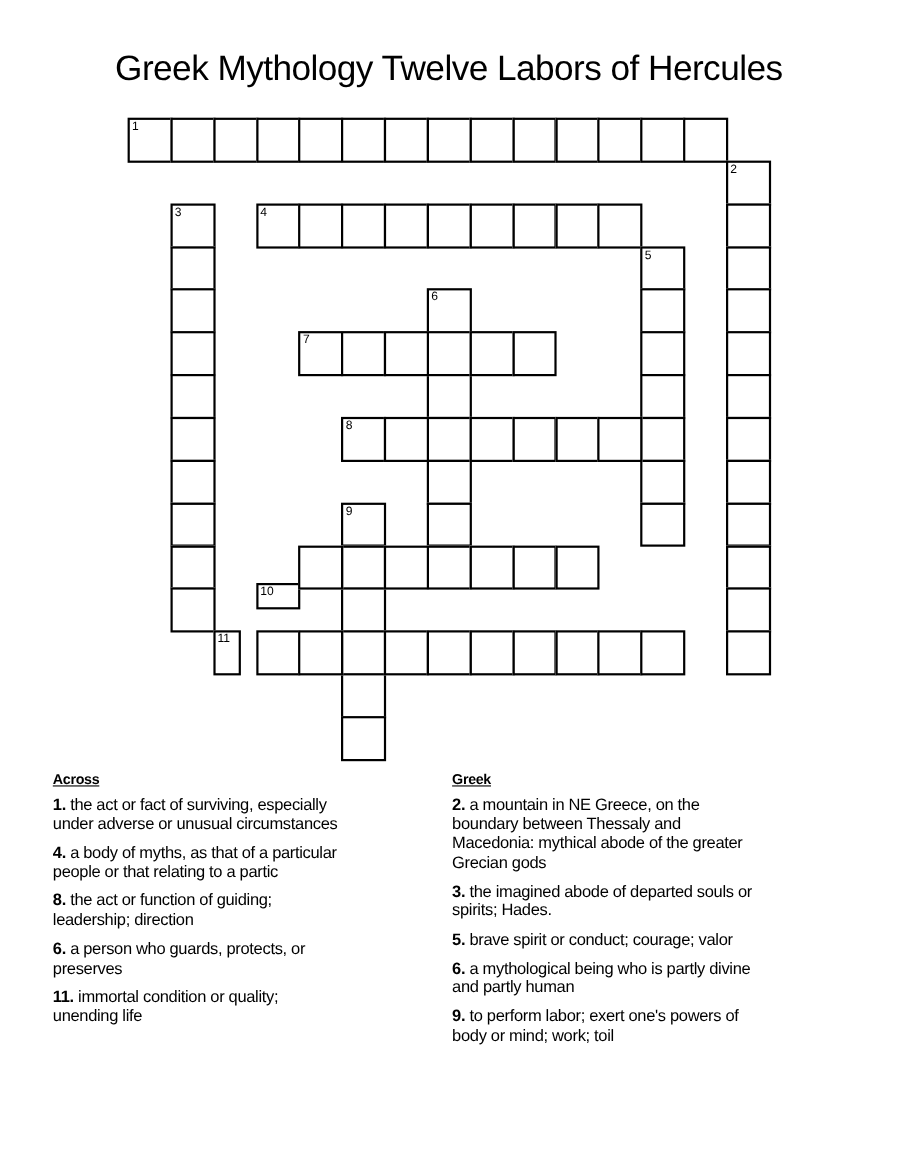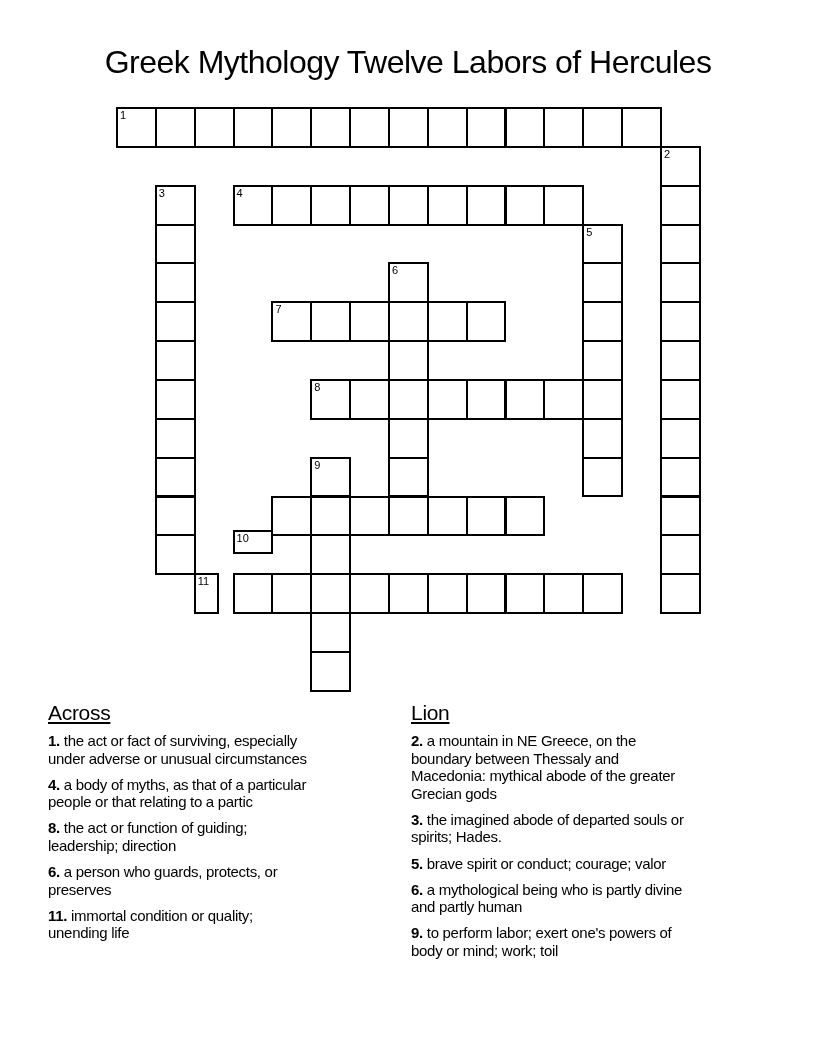--- a/index.html
+++ b/index.html
@@ -20,21 +20,21 @@
     border:2px solid #000000; background:#ffffff;
   }
   .cell-num {
     position:absolute; top:0px; left:2px;
     font-size:11px; line-height:13px; font-weight:400;
   }
   .clues-col { position:absolute; top:701px; }
   #across-col { left:48px;  width:268px; }
   #down-col   { left:411px; width:276px; }
   .clue-header {
-    font-size:21px; font-weight:400; text-decoration:underline;
+    font-size:13px; font-weight:700; text-decoration:underline;
     letter-spacing:-0.3px; margin:0 0 7px 0;
   }
   p.clue {
     font-size:15px; line-height:17.6px; letter-spacing:-0.3px;
     margin:0 0 8.5px 0;
   }
   p.clue b { font-weight:700; }
 </style>
 </head>
 <body>
@@ -163,21 +163,21 @@
   <div id="across-list">
       <p class="clue"><b>1.</b> the act or fact of surviving, especially under adverse or unusual circumstances</p>
       <p class="clue"><b>4.</b> a body of myths, as that of a particular people or that relating to a partic</p>
       <p class="clue"><b>8.</b> the act or function of guiding; leadership; direction</p>
       <p class="clue"><b>6.</b> a person who guards, protects, or preserves</p>
       <p class="clue"><b>11.</b> immortal condition or quality; unending life</p>
     </div>
 </div>
 
 <div class="clues-col" id="down-col">
-  <div class="clue-header">Lion</div>
+  <div class="clue-header">Greek</div>
   <div id="down-list">
       <p class="clue"><b>2.</b> a mountain in NE Greece, on the boundary between Thessaly and Macedonia: mythical abode of the greater Grecian gods</p>
       <p class="clue"><b>3.</b> the imagined abode of departed souls or spirits; Hades.</p>
       <p class="clue"><b>5.</b> brave spirit or conduct; courage; valor</p>
       <p class="clue"><b>6.</b> a mythological being who is partly divine and partly human</p>
       <p class="clue"><b>9.</b> to perform labor; exert one's powers of body or mind; work; toil</p>
     </div>
 </div>
 
 </body></html>

